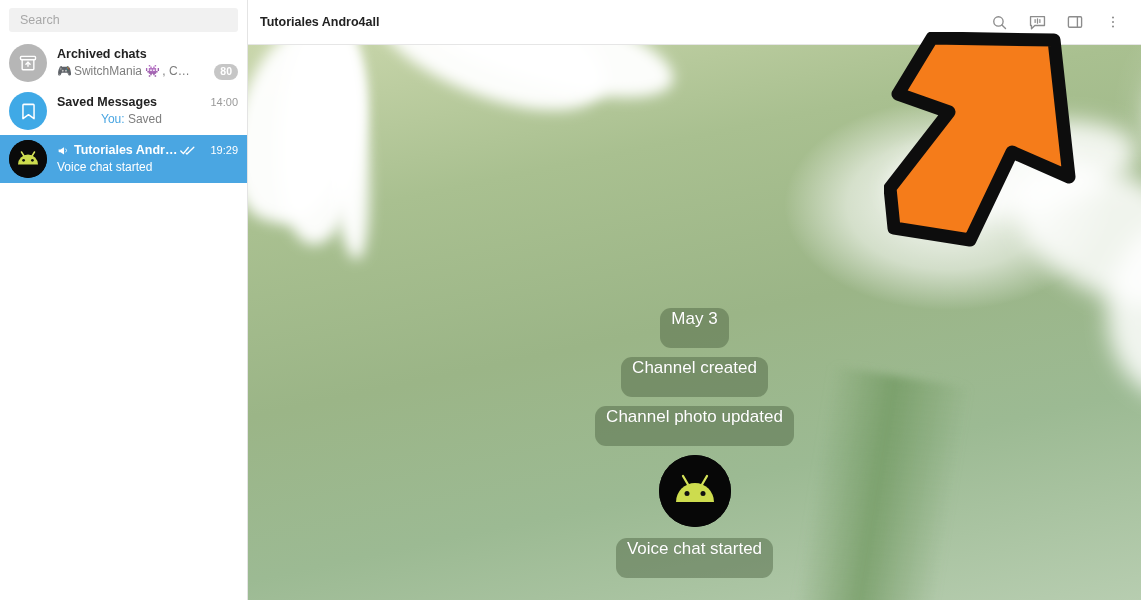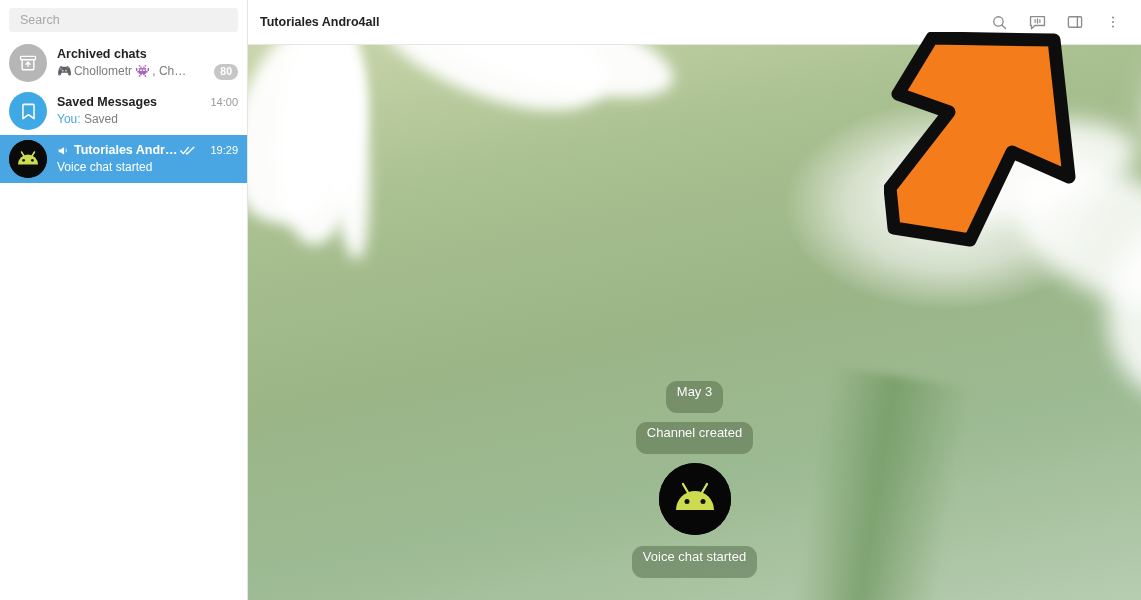--- a/index.html
+++ b/index.html
@@ -115,21 +115,21 @@
   .chat-preview {
     font-size: 12px;
     color: #7d7d7d;
     white-space: nowrap;
     overflow: hidden;
     text-overflow: ellipsis;
     flex: 1;
     min-width: 0;
   }
   .selected .chat-preview { color: #ffffff; }
-  .chat-preview .you { color: #4aa6e2; }
+  .chat-preview .you { color: #4aa6e2; margin-left: 44px; }
 
   .badge {
     background: #c6c6c6;
     color: #ffffff;
     font-size: 10.5px;
     font-weight: bold;
     border-radius: 10px;
     padding: 1px 6px 2px 6px;
     min-width: 21px;
     text-align: center;
@@ -216,23 +216,23 @@
     inset: 0;
     display: flex;
     flex-direction: column;
     align-items: center;
     justify-content: flex-end;
     padding-bottom: 8px;
   }
   .svc-pill {
     background: rgba(74, 95, 62, 0.45);
     color: #ffffff;
-    font-size: 13px;
+    font-size: 17px;
     border-radius: 11px;
-    padding: 4px 11px 15px 11px;
+    padding: 4px 11px 23px 11px;
     margin-bottom: 9px;
     line-height: 13px;
     white-space: nowrap;
     text-shadow: 0 0 1px rgba(0,0,0,0.15);
     text-align: center;
   }
   .msg-avatar {
     width: 72px; height: 72px;
     border-radius: 50%;
     background: #070707;
@@ -274,21 +274,21 @@
             <path d="M12 11v5"></path>
               <path d="M9.5 13.5L12 11l2.5 2.5"></path>
           </svg>
         </div>
         <div class="chat-body">
           <div class="chat-line1">
             <span class="chat-name">Archived chats</span>
           </div>
           <div class="chat-line2">
             <span class="chat-preview">
-              <span class="emoji-ico">🎮</span><span>Chollometr</span>
+              <span class="emoji-ico">🎮</span><span>SwitchMania</span>
               <span class="emoji-ico">👾</span><span>, Chollometr...</span>
             </span>
             <span class="badge">80</span>
           </div>
         </div>
       </div>
 
       <div class="chat-row">
         <div class="avatar saved">
           <svg width="19" height="19" viewBox="0 0 24 24" fill="none" stroke="#ffffff" stroke-width="1.9" stroke-linecap="round" stroke-linejoin="round">
@@ -400,20 +400,21 @@
         <div class="petal soft" style="left:640px; top:80px; width:250px; height:90px; border-radius:130px/48px; transform:rotate(-10deg);"></div>
         <div class="petal soft" style="left:760px; top:130px; width:210px; height:120px; border-radius:110px/62px; transform:rotate(26deg);"></div>
         <div class="petal soft" style="left:860px; top:170px; width:150px; height:185px; border-radius:78px/96px; transform:rotate(10deg);"></div>
         <div class="petal soft" style="left:900px; top:-10px; width:180px; height:150px; border-radius:95px/78px; transform:rotate(-18deg);"></div>
         <div class="stem" style="left:560px; top:330px; width:140px; height:300px; transform:rotate(9deg);"></div>
       </div>
 
       <div id="messages">
         <div class="svc-pill">May 3</div>
         <div class="svc-pill">Channel created</div>
+        <div class="svc-pill">Channel photo updated</div>
 
         <div class="msg-avatar">
           <svg width="72" height="72" viewBox="0 0 72 72">
             <circle cx="36" cy="36" r="36" fill="#070707"></circle>
             <g stroke="#d5e35a" stroke-width="2.3" stroke-linecap="round">
               <line x1="24" y1="21" x2="29" y2="29.5"></line>
               <line x1="48" y1="21" x2="43" y2="29.5"></line>
             </g>
             <path d="M17 47a19 19 0 0 1 38 0z" fill="#cddc4e"></path>
             <circle cx="28" cy="38.5" r="2.5" fill="#111"></circle>

